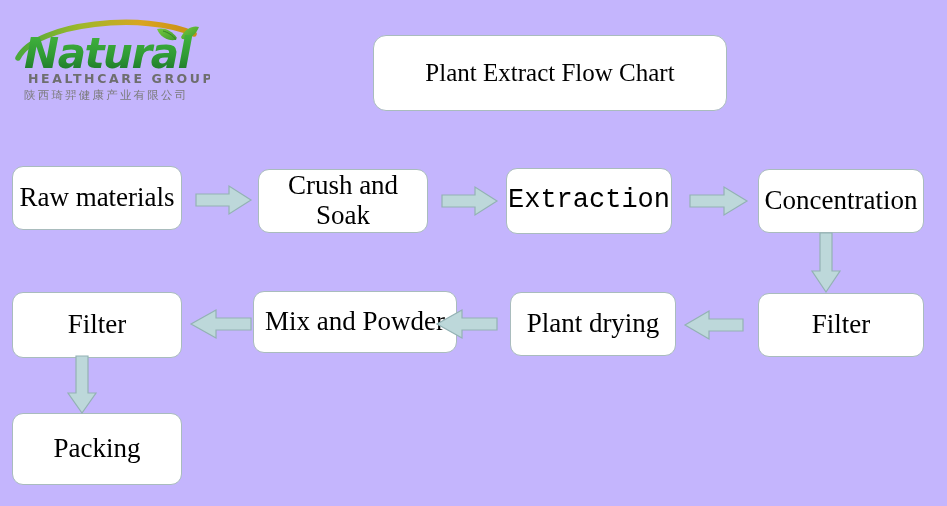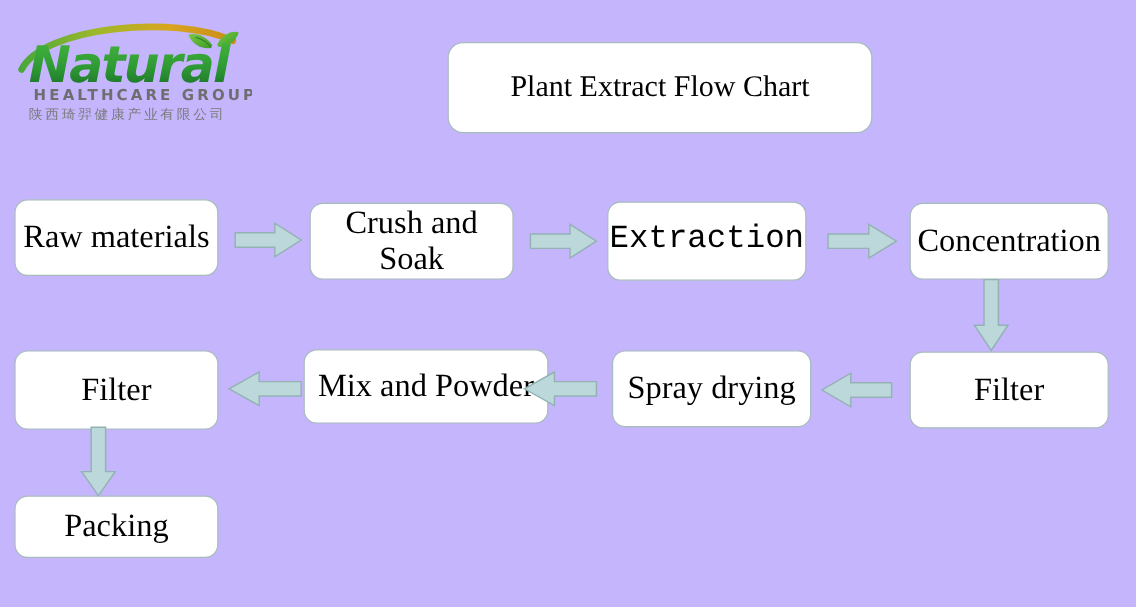--- a/index.html
+++ b/index.html
@@ -65,21 +65,21 @@
   #node-extraction   { left: 506px; top: 168px; width: 166px; height: 66px; font-family: Liberation Mono, monospace; }
   #node-concentration{ left: 758px; top: 169px; width: 166px; height: 64px; }
 
   
   #node-filter1      { left: 12px;  top: 292px; width: 170px; height: 66px; }
   #node-mix          { left: 253px; top: 291px; width: 204px; height: 62px; }
   #node-spray        { left: 510px; top: 292px; width: 166px; height: 64px; }
   #node-filter2      { left: 758px; top: 293px; width: 166px; height: 64px; }
 
   
-  #node-packing      { left: 12px;  top: 413px; width: 170px; height: 52px; }
+  #node-packing      { left: 12px;  top: 413px; width: 170px; height: 72px; }
 
   
   .arrow {
     position: absolute;
   }
   .arrow svg { display: block; overflow: visible; }
   .arrow-shape {
     fill: #bdd8da;
     stroke: #93b2b4;
     stroke-width: 1.2;
@@ -162,21 +162,21 @@
 
   <div class="node step" id="node-filter1">
     <span class="node-label">Filter</span>
   </div>
 
   <div class="node step" id="node-mix">
     <span class="node-label">Mix and Powder</span>
   </div>
 
   <div class="node step" id="node-spray">
-    <span class="node-label">Spray drying</span>
+    <span class="node-label">Plant drying</span>
   </div>
 
   <div class="node step" id="node-filter2">
     <span class="node-label">Filter</span>
   </div>
 
   <div class="node step" id="node-packing">
     <span class="node-label">Packing</span>
   </div>
 

